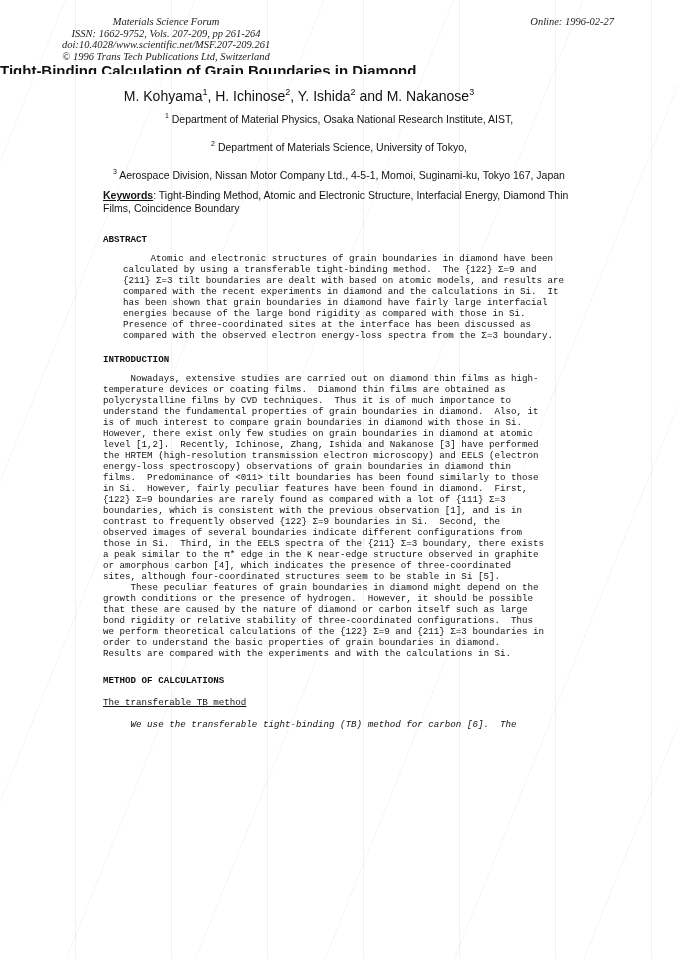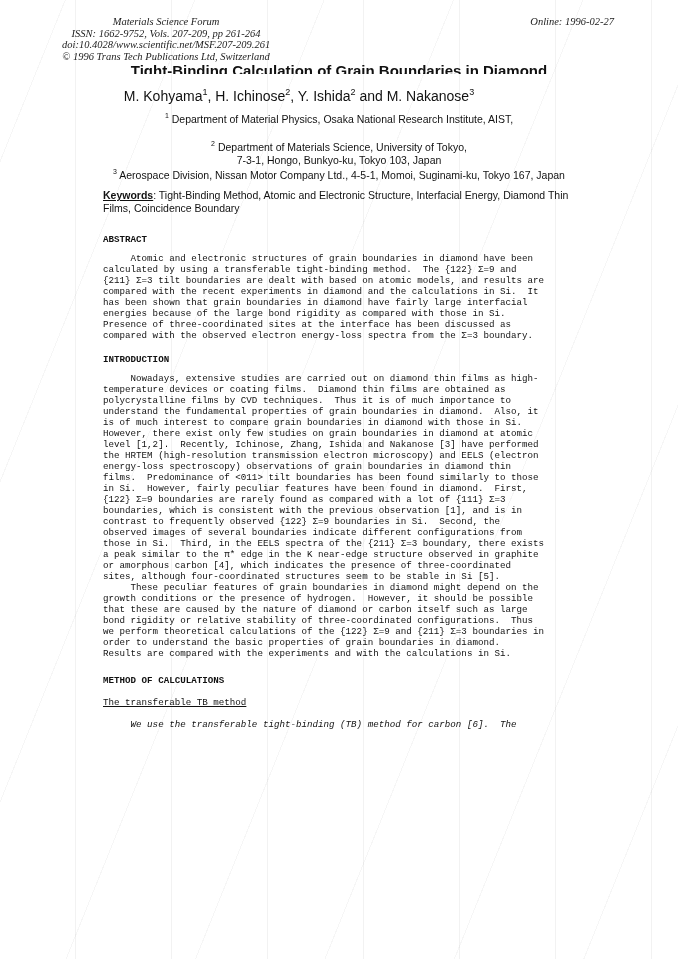--- a/index.html
+++ b/index.html
@@ -14,21 +14,21 @@
     position: absolute; left: 62px; top: 16px;
     font-family: "Liberation Serif", serif; font-style: italic; font-size: 10.5px; line-height: 11.5px; color: #222; text-align: center;
   }
   .pubinfo div { white-space: nowrap; }
   .online {
     position: absolute; right: 64px; top: 16px;
     font-family: "Liberation Serif", serif; font-style: italic; font-size: 10.5px; color: #222;
   }
   .title {
     position: absolute; left: 0; width: 678px; top: 58px; height: 16px; overflow: hidden;
-    text-align: center; font-family: "Liberation Sans", sans-serif; font-weight: bold; font-size: 15px;
+    text-align: left; font-family: "Liberation Sans", sans-serif; font-weight: bold; font-size: 15px;
     line-height: 26px; color: #111;
   }
   .authors {
     position: absolute; left: 0; width: 598px; top: 87px; text-align: center;
     font-family: "Liberation Sans", sans-serif; font-size: 14px; color: #111;
   }
   .authors sup { font-size: 9px; }
   .affil {
     position: absolute; left: 0; width: 678px; text-align: center;
     font-family: "Liberation Sans", sans-serif; font-size: 10.5px; line-height: 13px; color: #111;
@@ -69,32 +69,31 @@
 
 <div class="authors">
   <span>M. Kohyama</span><sup>1</sup><span>, </span><span>H. Ichinose</span><sup>2</sup><span>, </span><span>Y. Ishida</span><sup>2</sup><span> and </span><span>M. Nakanose</span><sup>3</sup>
 </div>
 
 <div class="affil" style="top:109px;">
   <div><sup>1</sup> <span>Department of Material Physics, Osaka National Research Institute, AIST,</span></div>
 </div>
 <div class="affil" style="top:137px;">
   <div><sup>2</sup> <span>Department of Materials Science, University of Tokyo,</span></div>
-  <div>7-3-1, Hongo, Bunkyo-ku, Tokyo 103, Japan</div>
 </div>
 <div class="affil" style="top:165px;">
   <div><sup>3</sup> <span>Aerospace Division, Nissan Motor Company Ltd., 4-5-1, Momoi, Suginami-ku, Tokyo 167, Japan</span></div>
 </div>
 
 <div class="keywords">
   <span class="kw-label">Keywords</span><span>: Tight-Binding Method, Atomic and Electronic Structure, Interfacial Energy, Diamond Thin Films, Coincidence Boundary</span>
 </div>
 
 <div class="heading" style="top:234px;">ABSTRACT</div>
-<pre class="para mono" style="top:253px;">     Atomic and electronic structures of grain boundaries in diamond have been
+<pre class="para mono" style="top:253px;margin-left:20px;">     Atomic and electronic structures of grain boundaries in diamond have been
 calculated by using a transferable tight-binding method.  The {122} Σ=9 and
 {211} Σ=3 tilt boundaries are dealt with based on atomic models, and results are
 compared with the recent experiments in diamond and the calculations in Si.  It
 has been shown that grain boundaries in diamond have fairly large interfacial
 energies because of the large bond rigidity as compared with those in Si.
 Presence of three-coordinated sites at the interface has been discussed as
 compared with the observed electron energy-loss spectra from the Σ=3 boundary.</pre>
 
 <div class="heading" style="top:354px;">INTRODUCTION</div>
 <pre class="para mono" style="top:373px;">     Nowadays, extensive studies are carried out on diamond thin films as high-

